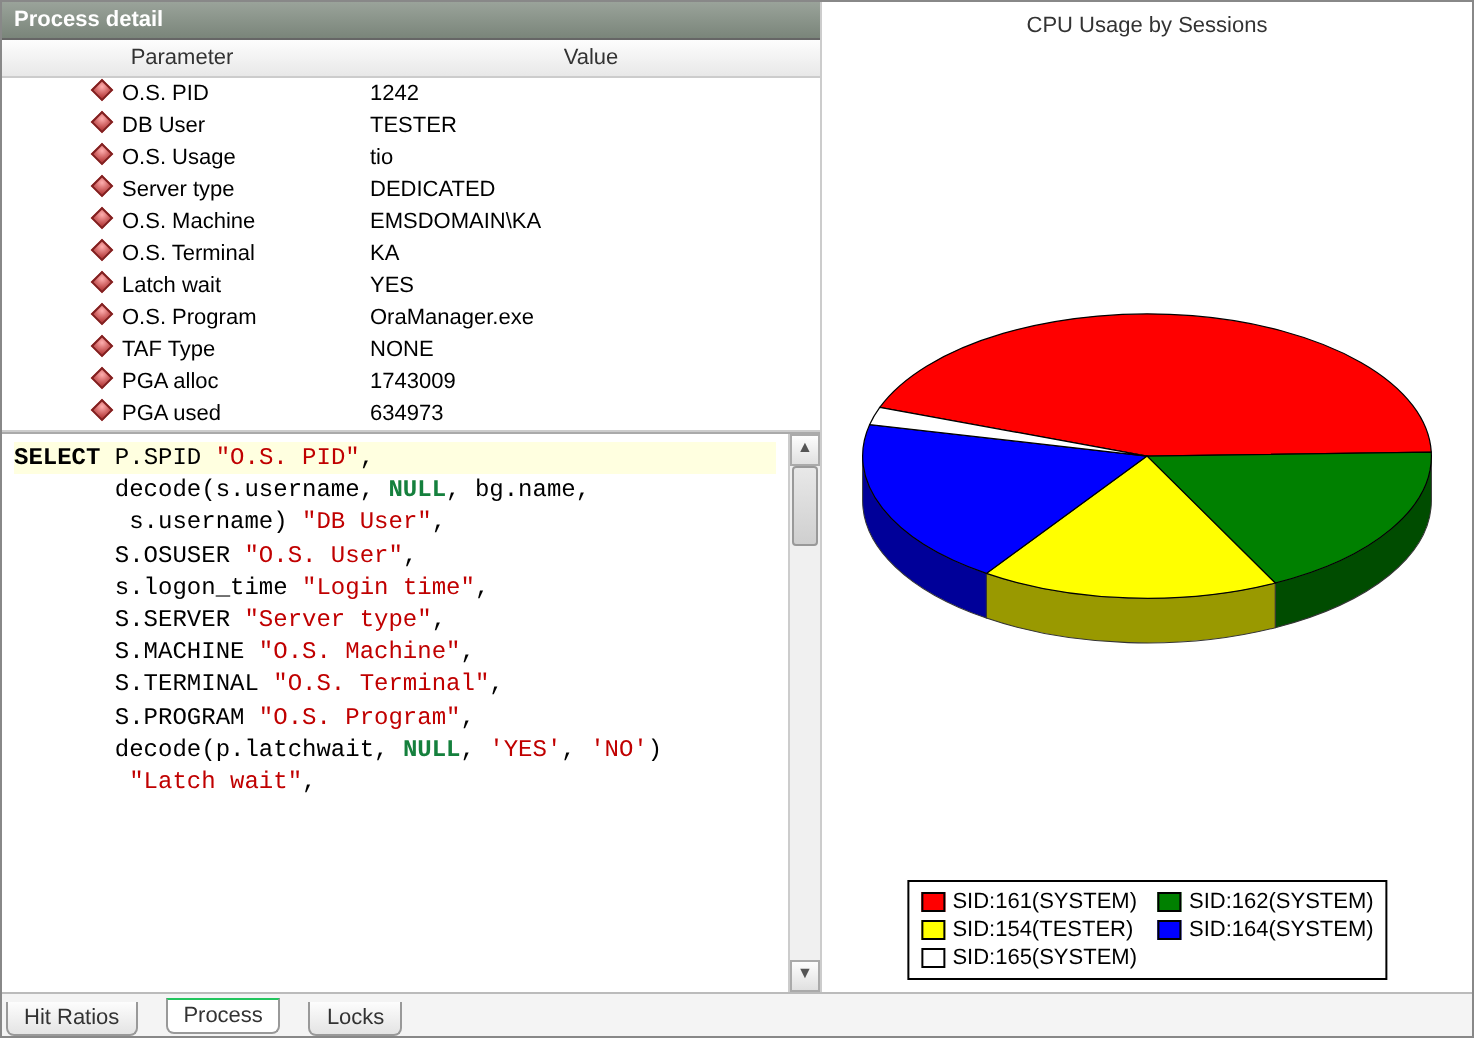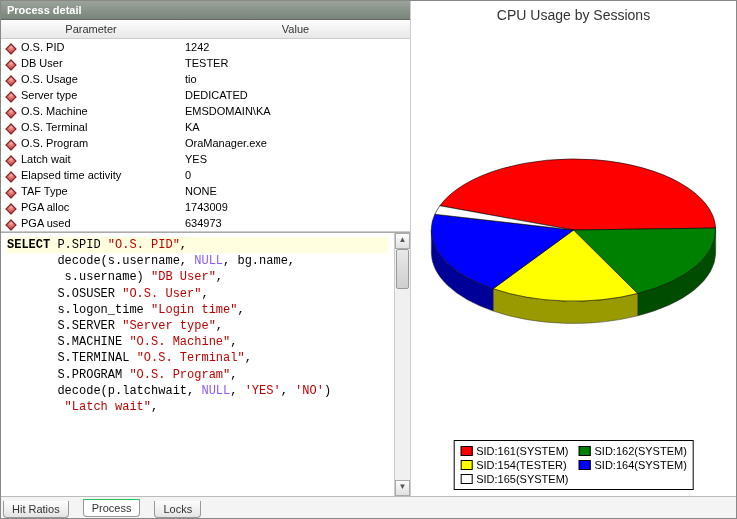--- a/index.html
+++ b/index.html
@@ -57,22 +57,23 @@
     border-bottom: 1px solid #ccc;
     padding: 3px 6px;
     color: #333;
   }
   .detail-table td {
     padding: 2px 4px;
     white-space: nowrap;
   }
   .detail-table tr.row td.paramcell {
     display: flex;
-    align-items: flex-end;
+    align-items: flex-start;
     gap: 4px;
+    margin-left: 40px;
   }
   .diamond {
     width: 8px; height: 8px;
     transform: rotate(45deg);
     background: radial-gradient(circle at 30% 30%, #ffb0b0, #b03030);
     border: 1px solid #802020;
     display: inline-block;
     flex-shrink: 0;
     margin: 0 2px;
   }
@@ -94,21 +95,21 @@
     padding: 4px 6px;
     font-family: "Courier New", monospace;
     font-size: 12px;
     white-space: pre;
     background: #fff;
     line-height: 1.35;
   }
   .sql-firstline { background: #ffffe0; display: inline-block; width: 100%; }
   .kw { font-weight: bold; color: #000; }
   .str { color: #c00000; }
-  .nul { color: #8b5cf6; font-weight: normal; }
+  .nul { color: #15803d; font-weight: bold; }
   .sql-scrollbar {
     width: 16px;
     background: #f0f0f0;
     border-left: 1px solid #ccc;
     position: relative;
   }
   .sb-btn {
     height: 16px;
     background: linear-gradient(#fdfdfd,#e0e0e0);
     border: 1px solid #aaa;
@@ -149,21 +150,21 @@
     top: 0px;
   }
   .tab.active {
     background: #fff;
     border-top: 1px solid #22c55e;
     top: -1px;
   }
   
   .chart-title {
     text-align: center;
-    font-size: 14px;
+    font-size: 11px;
     color: #333;
     padding: 6px 0 2px 0;
   }
   .chart-body {
     flex: 1;
     position: relative;
   }
   .legend-box {
     position: absolute;
     bottom: 6px;
@@ -236,37 +237,30 @@
               <tr class="row">
                 <td class="paramcell">
                   <span class="diamond"></span>
                   <span>O.S. Terminal</span>
                 </td>
                 <td>KA</td>
               </tr>
               <tr class="row">
                 <td class="paramcell">
                   <span class="diamond"></span>
+                  <span>Latch wait</span>
+                </td>
+                <td>YES</td>
+              </tr>
+              <tr class="row">
+                <td class="paramcell">
+                  <span class="diamond"></span>
                   <span>O.S. Program</span>
                 </td>
                 <td>OraManager.exe</td>
-              </tr>
-              <tr class="row">
-                <td class="paramcell">
-                  <span class="diamond"></span>
-                  <span>Latch wait</span>
-                </td>
-                <td>YES</td>
-              </tr>
-              <tr class="row">
-                <td class="paramcell">
-                  <span class="diamond"></span>
-                  <span>Elapsed time activity</span>
-                </td>
-                <td>0</td>
               </tr>
               <tr class="row">
                 <td class="paramcell">
                   <span class="diamond"></span>
                   <span>TAF Type</span>
                 </td>
                 <td>NONE</td>
               </tr>
               <tr class="row">
                 <td class="paramcell">

